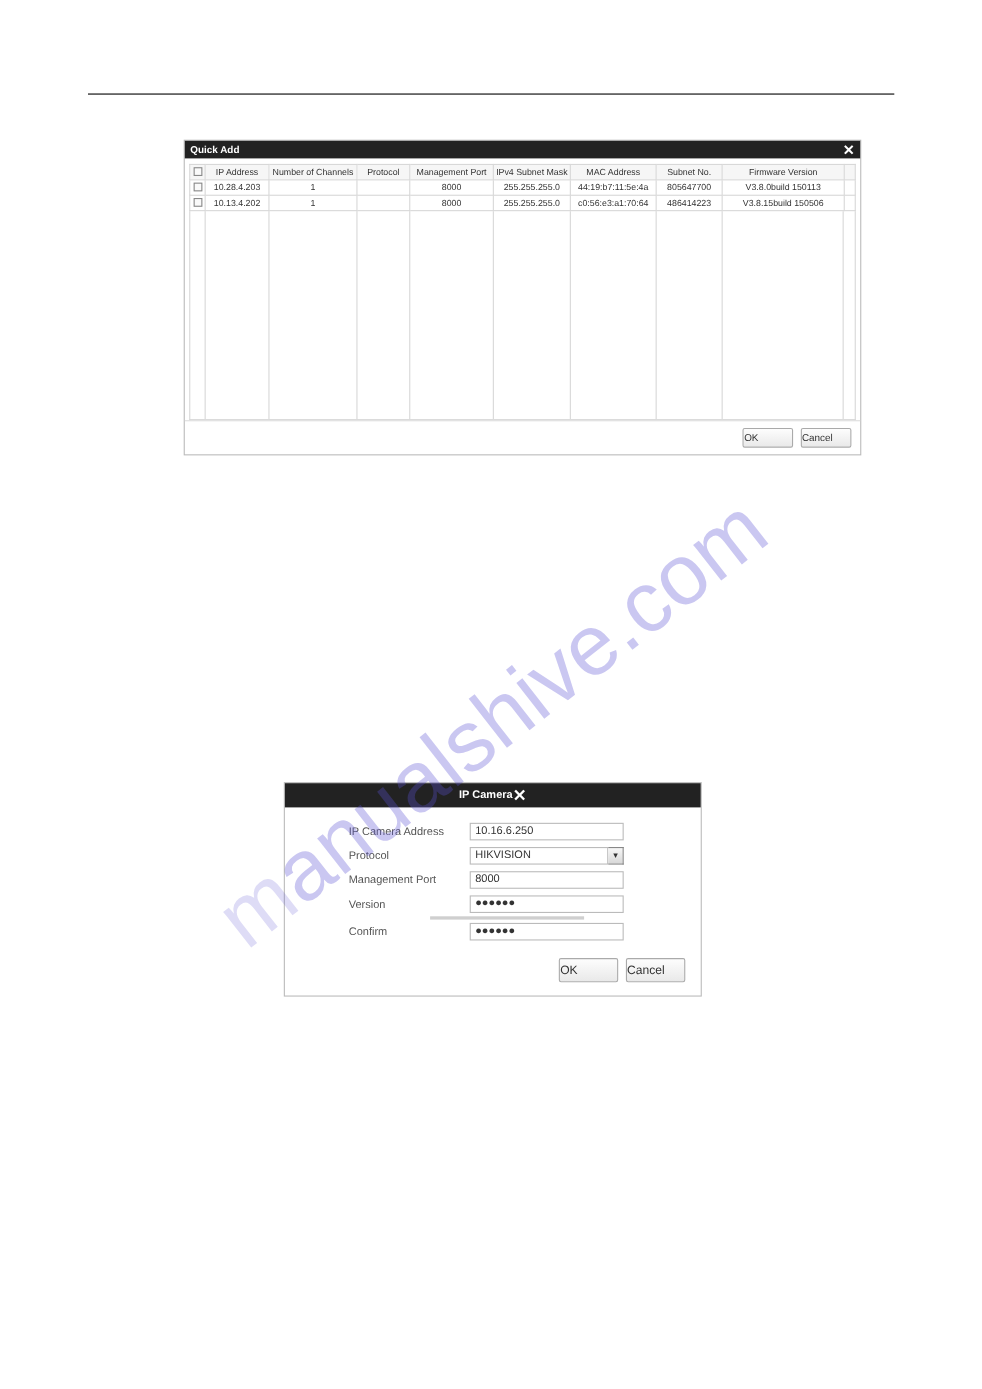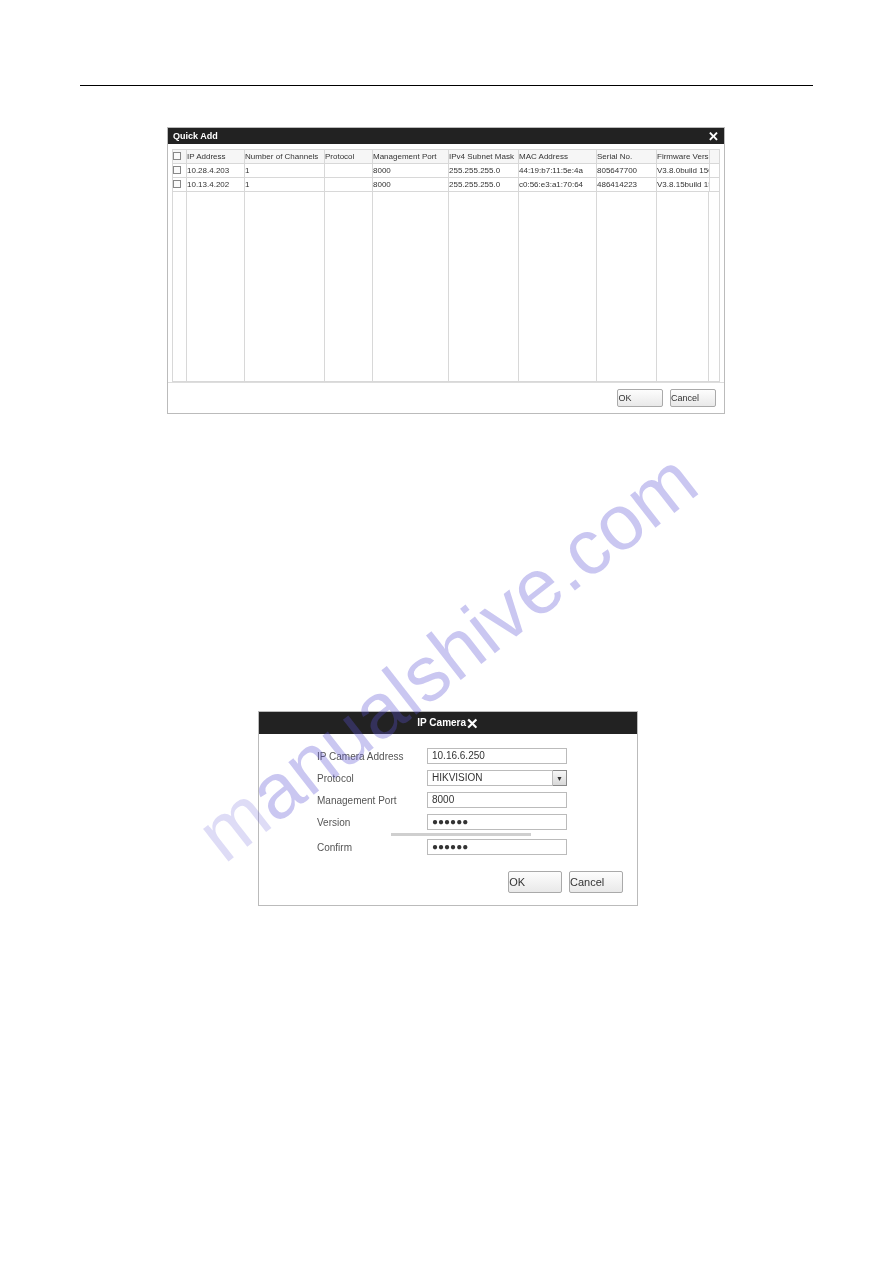--- a/index.html
+++ b/index.html
@@ -31,21 +31,21 @@
     white-space: nowrap;
     pointer-events: none;
     z-index: 50;
   }
   .wmdim { color: rgba(90, 80, 210, 0.20); }
   
   .dlg1 {
     position: absolute;
     top: 127px;
     left: 167px;
-    width: 558px;
+    width: 616px;
     background: #fff;
     border: 1px solid #bbb;
     font-size: 9px;
   }
   .dlg-header {
     background: #222;
     color: #fff;
     height: 16px;
     line-height: 16px;
     padding: 0 5px;
@@ -66,21 +66,21 @@
   table.qa {
     width: 100%;
     border-collapse: collapse;
     table-layout: fixed;
     font-size: 8px;
     color: #333;
   }
   table.qa th, table.qa td {
     border: 1px solid #d8d8d8;
     height: 14px;
-    text-align: left;
+    text-align: center;
     overflow: hidden;
     white-space: nowrap;
   }
   table.qa th {
     background: #f6f6f6;
     font-weight: normal;
   }
   table.qa td.chk, table.qa th.chk { width: 14px; }
   table.qa .cb {
     width: 8px; height: 8px;
@@ -200,21 +200,21 @@
       </colgroup>
       <thead>
         <tr>
           <th class="chk"><span class="cb"></span></th>
           <th>IP Address</th>
           <th>Number of Channels</th>
           <th>Protocol</th>
           <th>Management Port</th>
           <th>IPv4 Subnet Mask</th>
           <th>MAC Address</th>
-          <th>Serial No.</th>
+          <th>Subnet No.</th>
           <th>Firmware Version</th>
           <th></th>
         </tr>
       </thead>
       <tbody>
         <tr>
           <td class="chk"><span class="cb"></span></td>
           <td>10.28.4.203</td>
           <td>1</td>
           <td></td>

